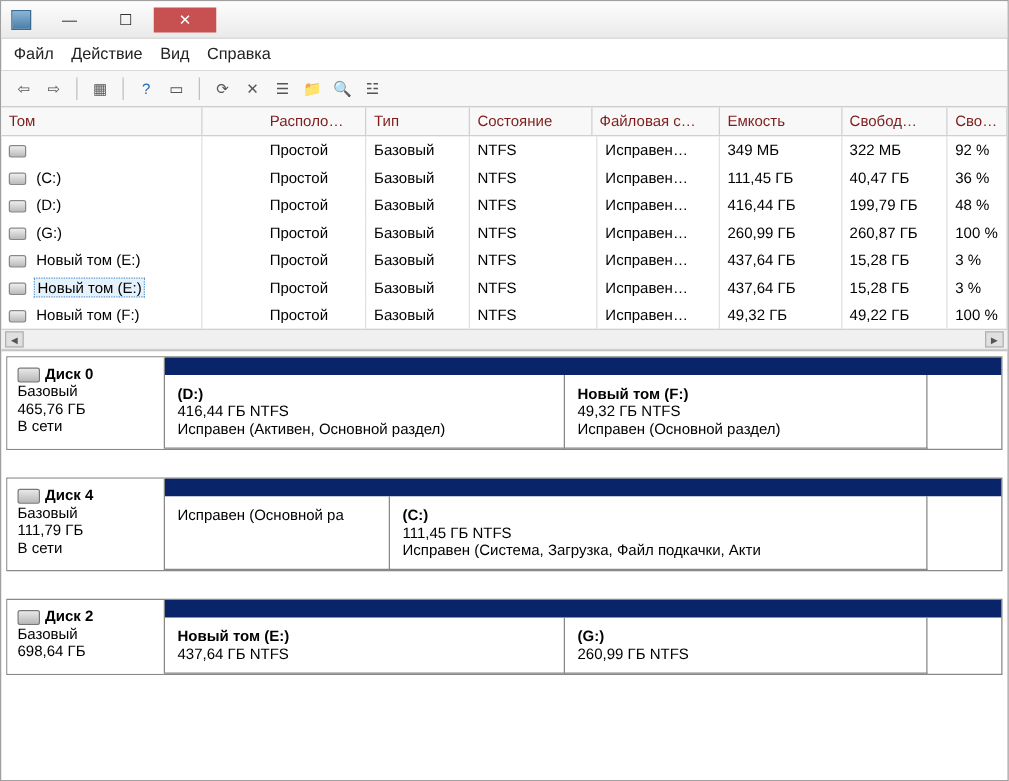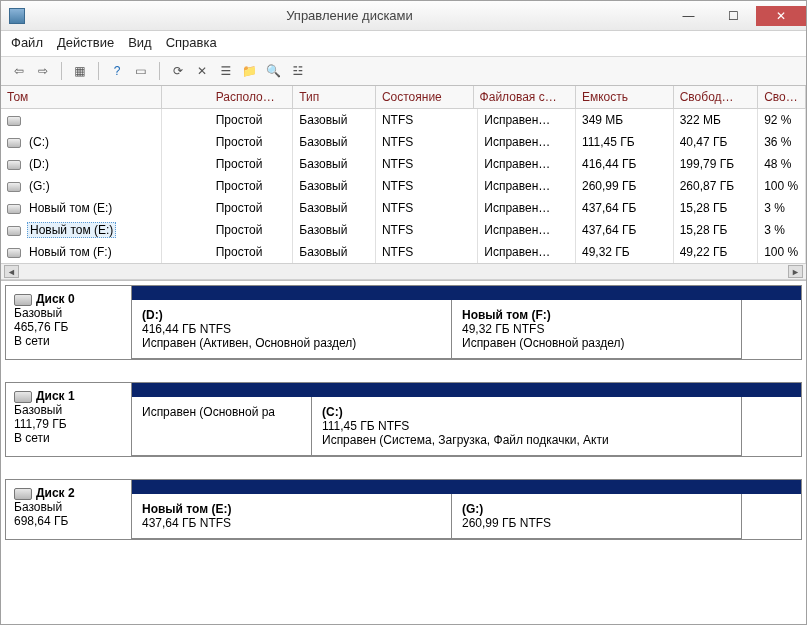--- a/index.html
+++ b/index.html
@@ -43,21 +43,20 @@
 .part { border: 1px solid #888; border-top: 0; border-left: 0; padding: 8px 10px; font-size: 12px; }
 .part .p-name { font-weight: bold; }
 .disk-icon { display:inline-block; width: 18px; height: 12px; background: linear-gradient(#e8e8e8,#b8b8b8); border:1px solid #777; border-radius:2px; margin-right:4px; vertical-align:middle;}
 .part.hatched { background-image: repeating-linear-gradient(135deg, transparent, transparent 6px, rgba(0,0,0,0) 6px, rgba(0,0,0,0) 12px); }
 </style>
 </head>
 <body>
 
 <div class="titlebar">
   <div class="app-icon"></div>
-  <div class="title">Управление дисками</div>
   <div class="win-controls">
     <div class="win-btn">—</div>
     <div class="win-btn">☐</div>
     <div class="win-btn close">✕</div>
   </div>
 </div>
 
 <div class="menubar">
   <span>Файл</span>
   <span>Действие</span>
@@ -191,21 +190,21 @@
           <div class="part" style="width:290px">
             <div class="p-name">Новый том  (F:)</div>
             <div>49,32 ГБ NTFS</div>
             <div>Исправен (Основной раздел)</div>
           </div>
         </div>
       </div>
     </div>
     <div class="disk-row">
       <div class="disk-label">
-        <div><span class="disk-icon"></span><span class="d-name">Диск 1</span></div>
+        <div><span class="disk-icon"></span><span class="d-name">Диск 4</span></div>
         <div>Базовый</div>
         <div>111,79 ГБ</div>
         <div>В сети</div>
       </div>
       <div class="disk-parts">
         <div class="bar"></div>
         <div class="parts">
           <div class="part" style="width:180px">
             <div class="p-name"></div>
             <div>Исправен (Основной ра</div>

